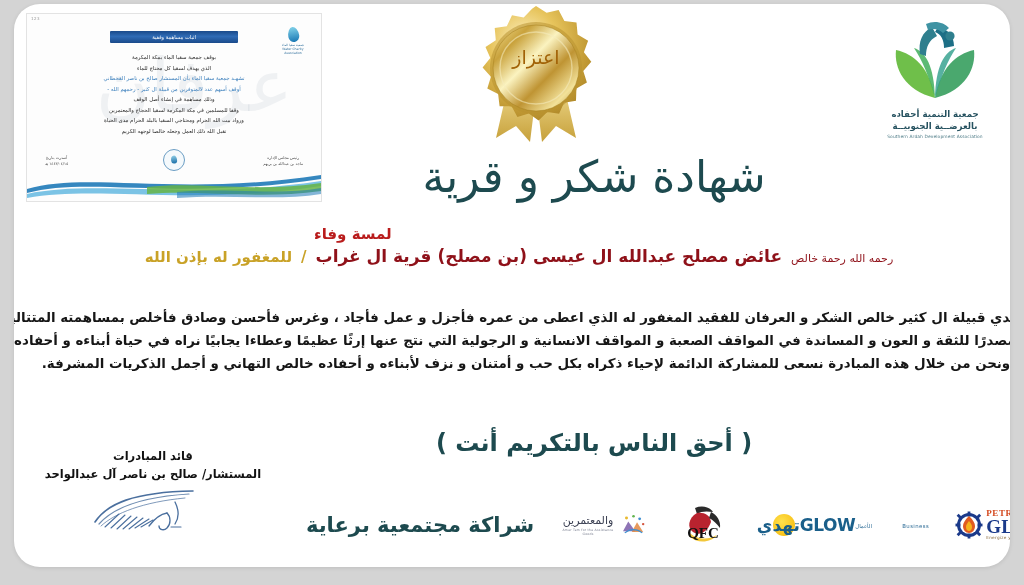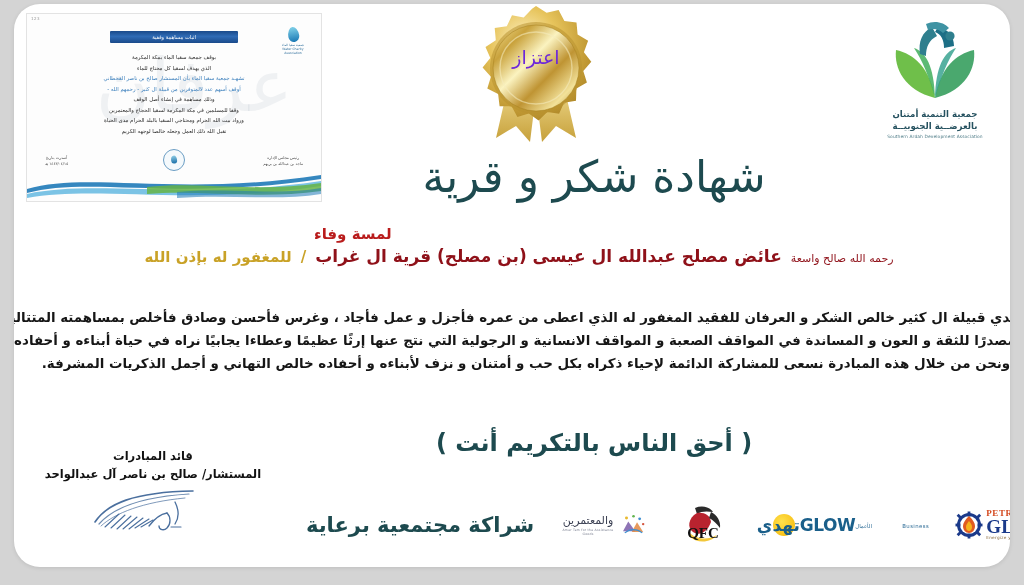--- a/index.html
+++ b/index.html
@@ -159,21 +159,21 @@
     top: -2px;
     width: 140px;
     height: 146px;
   }
   #badge .badge-label {
     position: absolute;
     left: 0; right: 0;
     top: 44px;
     text-align: center;
     font-size: 19px;
-    color: #6d28d9;
+    color: #a16207;
     font-family: "DejaVu Sans", sans-serif;
     pointer-events: none;
   }
 
   
   #org-logo {
     position: absolute;
     right: 14px;
     top: 16px;
     width: 122px;
@@ -460,33 +460,33 @@
       <svg class="mark" viewBox="0 0 122 84">
         <path d="M61,78 C30,70 20,48 22,30 C40,34 56,48 61,78 Z" fill="#6fbf4a"></path>
         <path d="M61,78 C92,70 102,48 100,30 C82,34 66,48 61,78 Z" fill="#4aa86e"></path>
         <path d="M61,78 C55,56 48,40 40,28 C52,32 60,46 61,78 Z" fill="#3fae5c" opacity=".85"></path>
         <path d="M61,78 C67,56 74,40 82,28 C70,32 62,46 61,78 Z" fill="#2d9e8a" opacity=".8"></path>
         <path d="M46,34 C44,22 48,12 58,7 L63,16 C55,20 52,27 52,36 Z" fill="#2f7f8e"></path>
         <path d="M64,7 C74,9 80,16 80,26 L70,28 C70,20 67,14 61,12 Z" fill="#1d6f86"></path>
         <circle cx="76" cy="16" r="4.6" fill="#2f7f8e"></circle>
         <path d="M52,4 C60,0 70,2 75,8 L69,13 C65,9 59,8 54,10 Z" fill="#3f93a3"></path>
       </svg>
-      <div class="l1">جمعية التنمية أمتنان</div>
+      <div class="l1">جمعية التنمية أحفاده</div>
       <div class="l2">بالعرضــية الجنوبيــة</div>
       <div class="l3">Southern Ardah Development Association</div>
     </div>
 
     <div id="headline">
       <div class="title">شهادة شكر و قرية</div>
     </div>
 
     <div id="sub-gold">لمسة وفاء</div>
 
     <div id="name-line">
-      <span class="dua">رحمه الله صالح واسعة</span>
+      <span class="dua">رحمه الله رحمة خالص</span>
       <span class="name">عائض مصلح عبدالله ال عيسى (بن مصلح) قرية ال غراب</span>
       <span class="slash">/</span>
       <span class="prefix">للمغفور له بإذن الله</span>
     </div>
 
     <div id="body-text">
       <p>تهدي قبيلة ال كثير خالص الشكر و العرفان للفقيد المغفور له الذي اعطى من عمره فأجزل و عمل فأجاد ، وغرس فأحسن وصادق فأخلص بمساهمته المتتالية مع قبيلته كداعمًا</p>
       <p>ومصدرًا للثقة و العون و المساندة في المواقف الصعبة و المواقف الانسانية و الرجولية التي نتج عنها إرثًا عظيمًا وعطاءا يجابيًا نراه في حياة أبناءه و أحفاده و أعيان قبيلته المقربون.</p>
       <p>ونحن من خلال هذه المبادرة نسعى للمشاركة الدائمة لإحياء ذكراه بكل حب و أمتنان و نزف لأبناءه و أحفاده خالص التهاني و أجمل الذكريات المشرفة.</p>
     </div>

